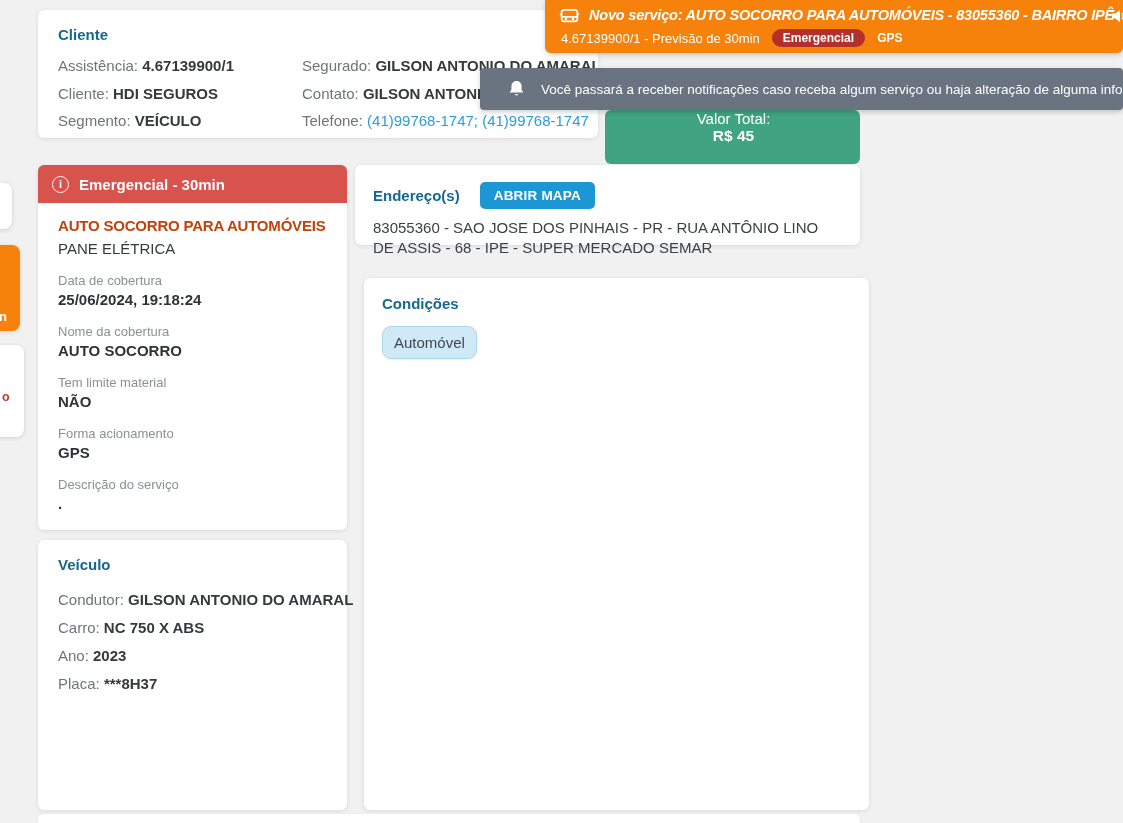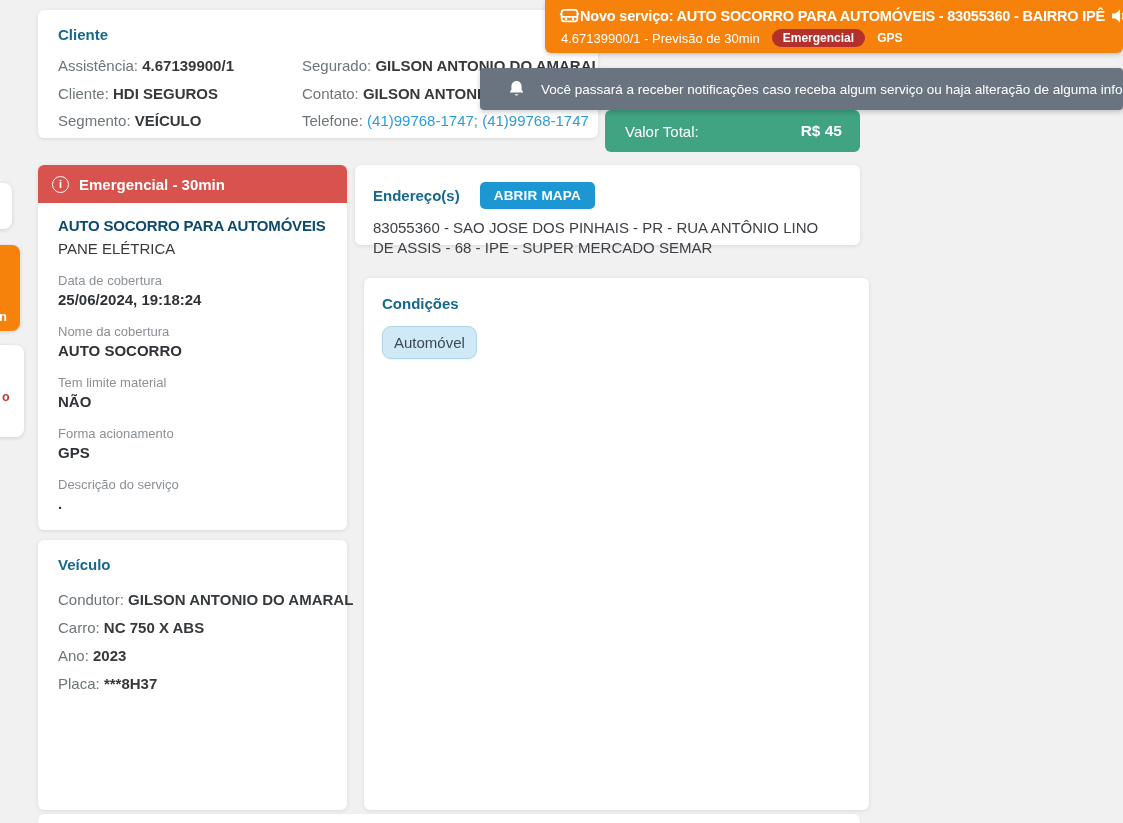--- a/index.html
+++ b/index.html
@@ -31,60 +31,60 @@
   .info-label { color:#6e7579; }
   .info-value { color:#36393c; font-weight:600; }
   .link { color:#2d9cdb; font-weight:400; cursor:pointer; }
   
   .banner {
     position:absolute; left:545px; top:0; width:578px; height:53px;
     background:#f6820c; border-radius:0 0 6px 6px; z-index:40;
     color:#fff; padding:7px 12px 0 14px;
     box-shadow:0 2px 5px rgba(0,0,0,.18);
   }
-  .banner-row1 { display:flex; align-items:center; white-space:nowrap; }
+  .banner-row1 { display:flex; align-items:flex-start; gap:9px; white-space:nowrap;font-style:italic; }
   .banner-title { font-weight:bold; font-size:14.5px; letter-spacing:-0.2px; }
   .banner-row2 { display:flex; align-items:center; gap:12px; margin-top:4px; padding-left:2px; }
   .banner-sub { font-size:13px; }
   .badge-red {
     background:#b4302a; color:#fff; font-size:12px; font-weight:bold;
     border-radius:10px; padding:2px 11px;
   }
   .badge-plain { color:#fff; font-size:12px; font-weight:bold; }
   .speaker { position:absolute; right:-4px; top:8px; }
   
   .toast {
     position:absolute; left:480px; top:68px; width:643px; height:42px;
     background:#6a7380; border-radius:4px; z-index:35;
     color:#fff; display:flex; align-items:center; gap:16px;
     padding:0 0 0 28px; font-size:13.5px; white-space:nowrap; overflow:hidden;
     box-shadow:0 2px 5px rgba(0,0,0,.2);
   }
   
   .total-card {
-    position:absolute; left:605px; top:110px; width:255px; height:42px;
+    position:absolute; left:605px; top:110px; width:255px; height:54px;
     background:#40a382; border-radius:6px; z-index:5;
-    color:#fff; display:flex; align-items:center; justify-content:space-between;
-    padding:0 18px 0 20px; font-size:15px;
+    color:#fff; display:flex; align-items:center; justify-content:flex-start;
+    padding:0 18px 0 20px; font-size:15px;flex-direction:column;
   }
   .total-value { font-weight:bold; font-size:15.5px; }
   
   .service-card { left:38px; top:165px; width:309px; height:365px; z-index:5; }
   .service-header {
     background:#d8524e; border-radius:6px 6px 0 0; height:38px;
     display:flex; align-items:center; gap:10px; padding:0 14px;
     color:#fff; font-weight:bold; font-size:15px;
   }
   .info-circle {
     width:17px; height:17px; border:1.6px solid #fff; border-radius:50%;
     display:flex; align-items:center; justify-content:center;
     font-size:11px; font-weight:bold; flex:0 0 auto; font-style:normal;
   }
   .service-body { padding:14px 20px; }
-  .service-name { color:#0c4a6e; font-weight:bold; font-size:15px; letter-spacing:-0.2px; }
+  .service-name { color:#c2410c; font-weight:bold; font-size:15px; letter-spacing:-0.2px; }
   .service-subtype { margin-top:6px; color:#36393c; }
   .detail-group { margin-top:16px; }
   .detail-label { color:#8b9095; font-size:13px; }
   .detail-value { margin-top:3px; font-weight:bold; font-size:15px; color:#2f3337; }
   
   .vehicle-card { left:38px; top:540px; width:309px; height:270px; padding:16px 20px; z-index:5; }
   .vehicle-rows { margin-top:13px; }
   .vehicle-rows .info-row { line-height:28px; }
   
   .address-card { left:355px; top:165px; width:505px; height:80px; padding:17px 18px; z-index:5; }

